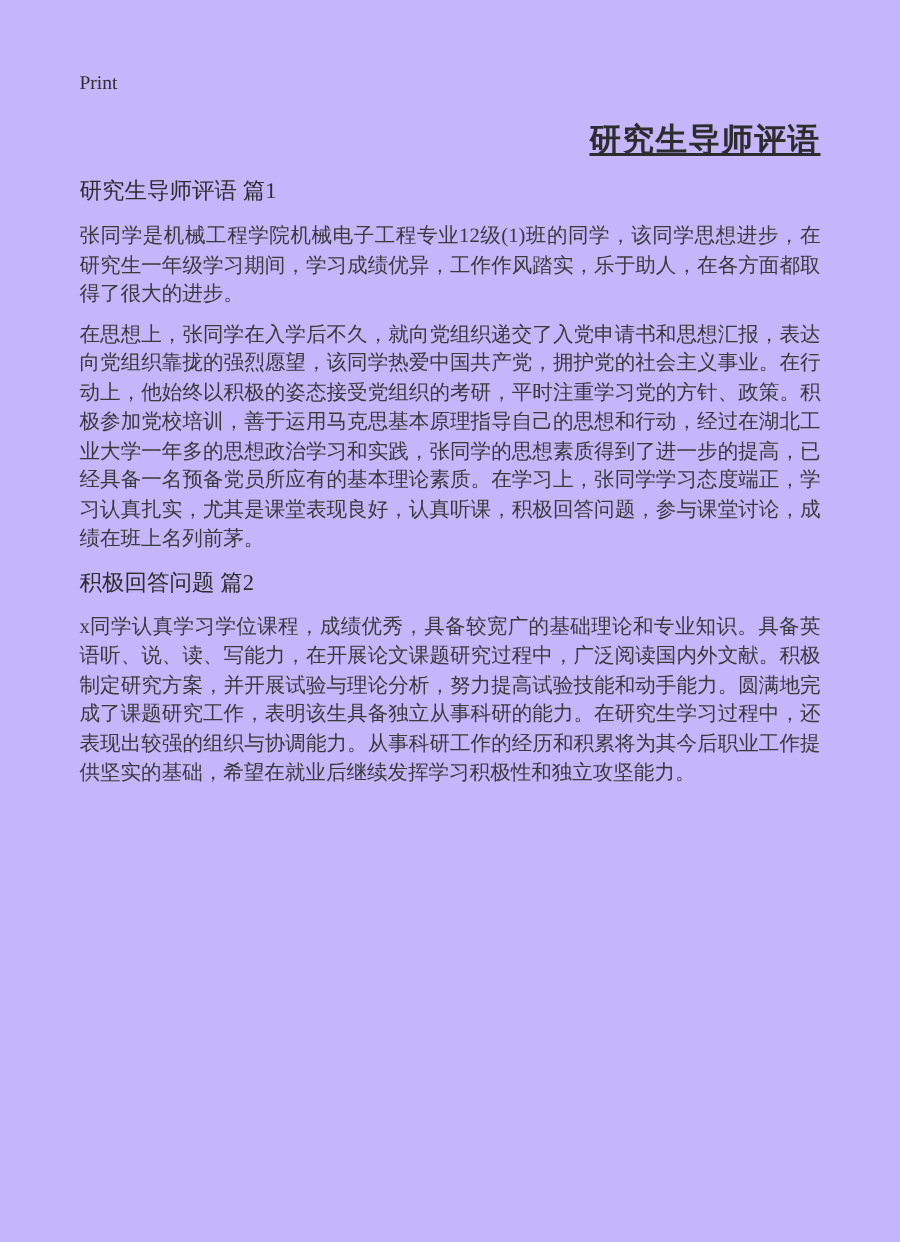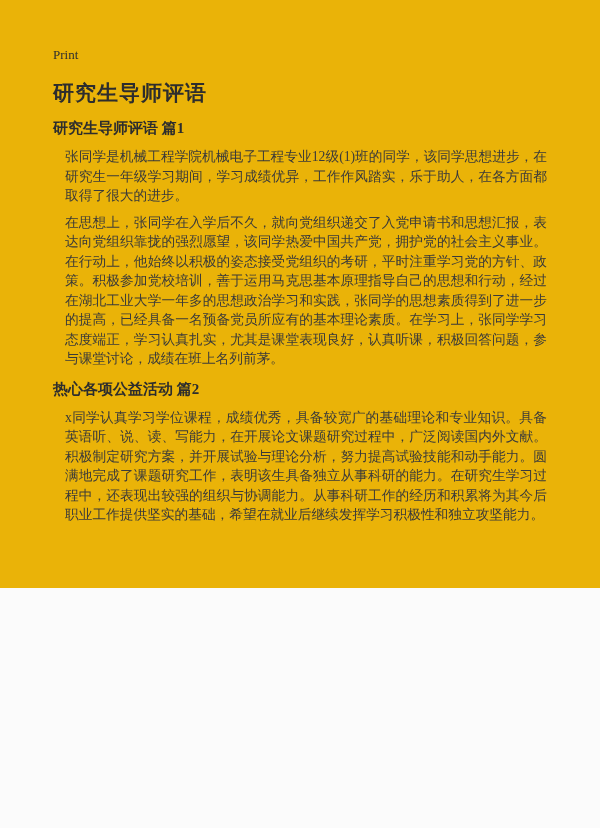--- a/index.html
+++ b/index.html
@@ -10,59 +10,60 @@
     width: 600px;
     height: 828px;
     background: #fbfbfb;
     font-family: "Liberation Serif", "DejaVu Serif", serif;
     color: #3a3a3a;
     overflow: hidden;
   }
   .page {
     box-sizing: border-box;
     width: 600px;
-    height: 588px;
+    height: 828px;
     padding: 47px 53px 0 53px;
-    background: #eab308;
+    background: #c4b5fd;
   }
   .print-label {
     display: block;
     font-size: 13px;
     line-height: 15px;
     color: #2f2f2f;
     margin: 0 0 18px 0;
     text-decoration: none;
     cursor: pointer;
   }
   .doc-title {
     font-size: 21px;
     line-height: 26px;
     font-weight: 700;
-    text-align: left;
+    text-align: right;
     color: #2d2d2d;
     letter-spacing: 1px;
     margin: 0 0 12px 0;
+    text-decoration: underline;
   }
   .doc-subtitle {
     font-size: 13.7px;
     line-height: 20px;
     margin: 0 0 12px 0;
     color: #3a3a3a;
   }
   .section-heading {
     font-size: 15px;
     line-height: 20px;
-    font-weight: 700;
+    font-weight: 400;
     color: #2d2d2d;
     margin: 10px 0 9px 0;
   }
   .body-para {
     font-size: 13.7px;
     line-height: 19.5px;
-    margin: 0 0 7px 12px;
+    margin: 0 0 7px 0;
     text-align: justify;
     color: #3a3a3a;
   }
 </style>
 </head>
 <body>
 
 <div class="page">
 
   <a class="print-label">Print</a>
@@ -72,17 +73,17 @@
 
   <h2 class="section-heading">研究生导师评语 篇1</h2>
 
   <p class="body-para">张同学是机械工程学院机械电子工程专业12级(1)班的同学，该同学思想进步，在研究生一年级学习期间，学习成绩优异，工作作风踏实，乐于助人，在各方面都取得了很大的进步。</p>
 
   <p class="body-para">在思想上，张同学在入学后不久，就向党组织递交了入党申请书和思想汇报，表达向党组织靠拢的强烈愿望，该同学热爱中国共产党，拥护党的社会主义事业。在行动上，他始终以积极的姿态接受党组织的考研，平时注重学习党的方针、政策。积极参加党校培训，善于运用马克思基本原理指导自己的思想和行动，经过在湖北工业大学一年多的思想政治学习和实践，张同学的思想素质得到了进一步的提高，已经具备一名预备党员所应有的基本理论素质。在学习上，张同学学习态度端正，学习认真扎实，尤其是课堂表现良好，认真听课，积极回答问题，参与课堂讨论，成绩在班上名列前茅。</p>
 
 
 
 
-  <h2 class="section-heading">热心各项公益活动 篇2</h2>
+  <h2 class="section-heading">积极回答问题 篇2</h2>
 
   <p class="body-para">x同学认真学习学位课程，成绩优秀，具备较宽广的基础理论和专业知识。具备英语听、说、读、写能力，在开展论文课题研究过程中，广泛阅读国内外文献。积极制定研究方案，并开展试验与理论分析，努力提高试验技能和动手能力。圆满地完成了课题研究工作，表明该生具备独立从事科研的能力。在研究生学习过程中，还表现出较强的组织与协调能力。从事科研工作的经历和积累将为其今后职业工作提供坚实的基础，希望在就业后继续发挥学习积极性和独立攻坚能力。</p>
 
 </div>
 
 </body></html>

